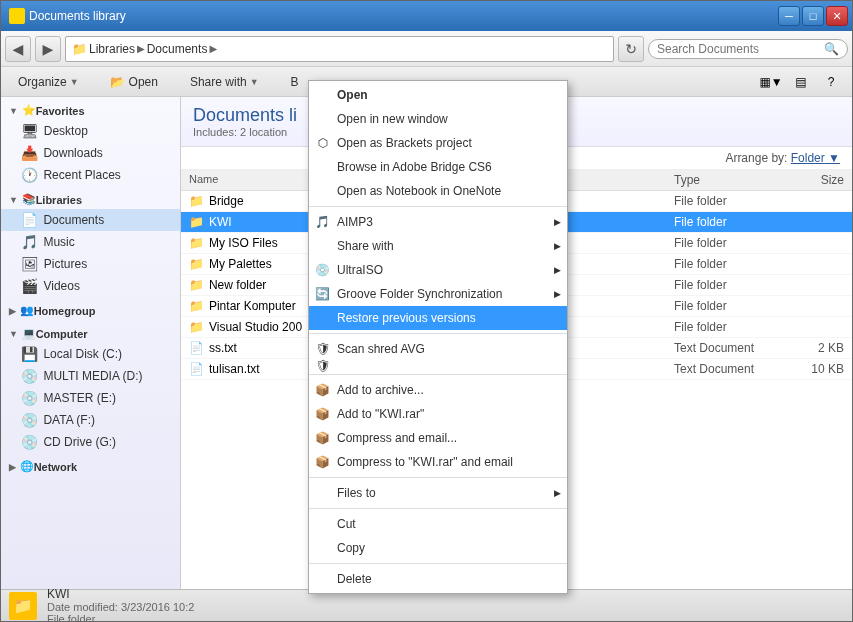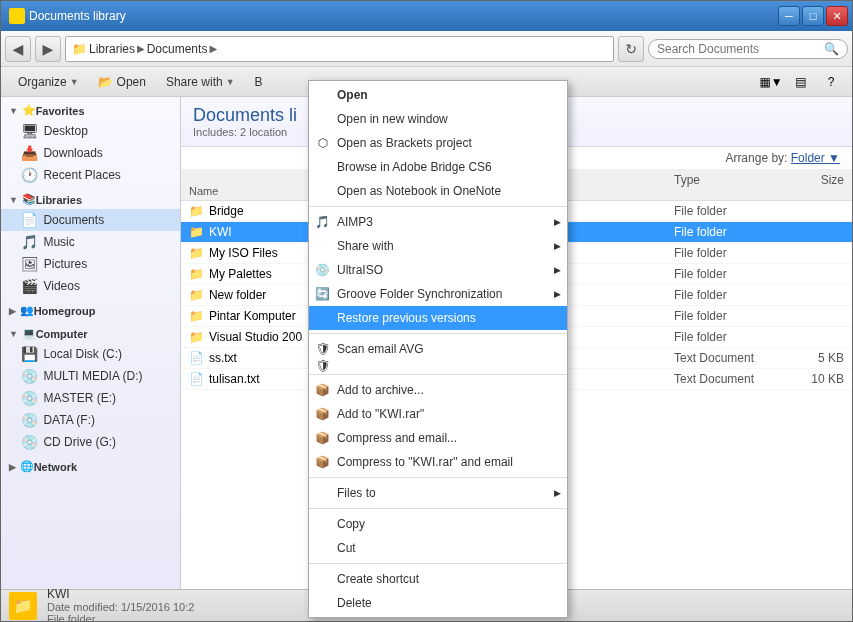--- a/index.html
+++ b/index.html
@@ -133,21 +133,21 @@
       font-size: 12px;
       color: #999;
       background: transparent;
     }
     .toolbar-actions {
       background: linear-gradient(to bottom, #f0f0f0, #e0e0e0);
       border-bottom: 1px solid #ccc;
       display: flex;
       align-items: center;
       padding: 2px 8px;
-      gap: 2px;
+      gap: 14px;
       height: 30px;
     }
     .action-btn {
       height: 24px;
       padding: 0 8px;
       background: transparent;
       border: 1px solid transparent;
       border-radius: 3px;
       cursor: pointer;
       font-size: 12px;
@@ -252,21 +252,21 @@
       width: 100%;
     }
     .file-list-header {
       display: flex;
       background: #f0f0f0;
       border-bottom: 1px solid #ddd;
       padding: 3px 8px;
       font-size: 11px;
       color: #555;
     }
-    .col-name { flex: 1; margin-top: 12px; }
+    .col-name { flex: 1; }
     .col-type { width: 100px; }
     .col-size { width: 70px; text-align: right; }
     .file-row {
       display: flex;
       align-items: center;
       padding: 3px 8px;
       cursor: pointer;
       border-bottom: 1px solid #f5f5f5;
     }
     .file-row.selected { background: #3399ff; color: white; }
@@ -572,40 +572,40 @@
     </span>
     <span class="col-type">File folder</span>
     <span class="col-size"></span>
   </div>
             <div class="file-row">
     <span class="file-name">
       <span>📄</span>
       <span>ss.txt</span>
     </span>
     <span class="col-type">Text Document</span>
-    <span class="col-size">5 KB</span>
+    <span class="col-size">2 KB</span>
   </div>
             <div class="file-row">
     <span class="file-name">
       <span>📄</span>
       <span>tulisan.txt</span>
     </span>
     <span class="col-type">Text Document</span>
     <span class="col-size">10 KB</span>
   </div>
           </div>
       </div>
     </div>
   </div>
 
   <div class="status-bar">
     <div class="status-thumb">📁</div>
     <div>
       <div class="status-info">KWI</div>
-      <div class="status-detail">Date modified: 1/15/2016 10:2</div>
+      <div class="status-detail">Date modified: 3/23/2016 10:2</div>
       <div class="status-detail">File folder</div>
     </div>
   </div>
 
   <div class="context-menu" id="context-menu">
   <div class="cm-item bold">
       <span class="cm-icon"></span>
       <span>Open</span>
     </div>
       <div class="cm-item">
@@ -641,21 +641,21 @@
       <span class="cm-icon">🔄</span>
       <span>Groove Folder Synchronization</span>
     </div>
       <div class="cm-item highlighted">
       <span class="cm-icon"></span>
       <span>Restore previous versions</span>
     </div>
       <div class="cm-separator"></div>
       <div class="cm-item">
       <span class="cm-icon">🛡</span>
-      <span>Scan email AVG</span>
+      <span>Scan shred AVG</span>
     </div>
       <div class="cm-item">
       <span class="cm-icon">🛡</span>
     </div>
       <div class="cm-separator"></div>
       <div class="cm-item">
       <span class="cm-icon">📦</span>
       <span>Add to archive...</span>
     </div>
       <div class="cm-item">
@@ -671,29 +671,25 @@
       <span>Compress to "KWI.rar" and email</span>
     </div>
       <div class="cm-separator"></div>
       <div class="cm-item has-submenu">
       <span class="cm-icon"></span>
       <span>Files to</span>
     </div>
       <div class="cm-separator"></div>
       <div class="cm-item">
       <span class="cm-icon"></span>
+      <span>Cut</span>
+    </div>
+      <div class="cm-item">
+      <span class="cm-icon"></span>
       <span>Copy</span>
     </div>
-      <div class="cm-item">
-      <span class="cm-icon"></span>
-      <span>Cut</span>
-    </div>
       <div class="cm-separator"></div>
       <div class="cm-item">
       <span class="cm-icon"></span>
-      <span>Create shortcut</span>
-    </div>
-      <div class="cm-item">
-      <span class="cm-icon"></span>
       <span>Delete</span>
     </div>
     </div>
 </div>
 
 </body></html>

